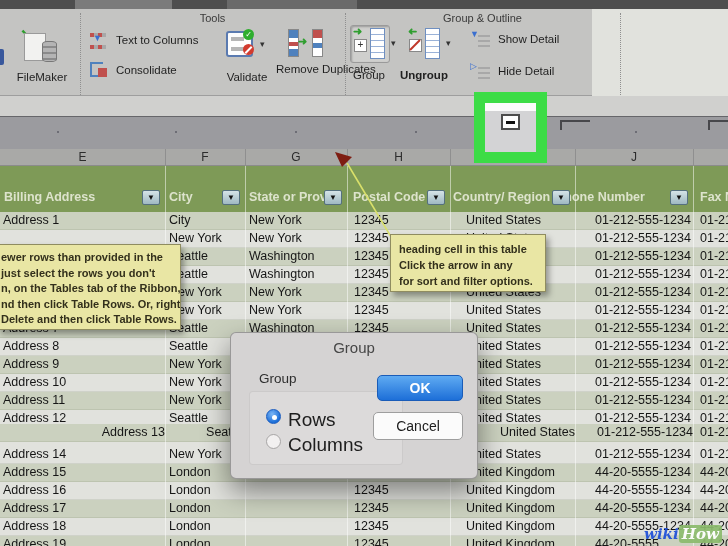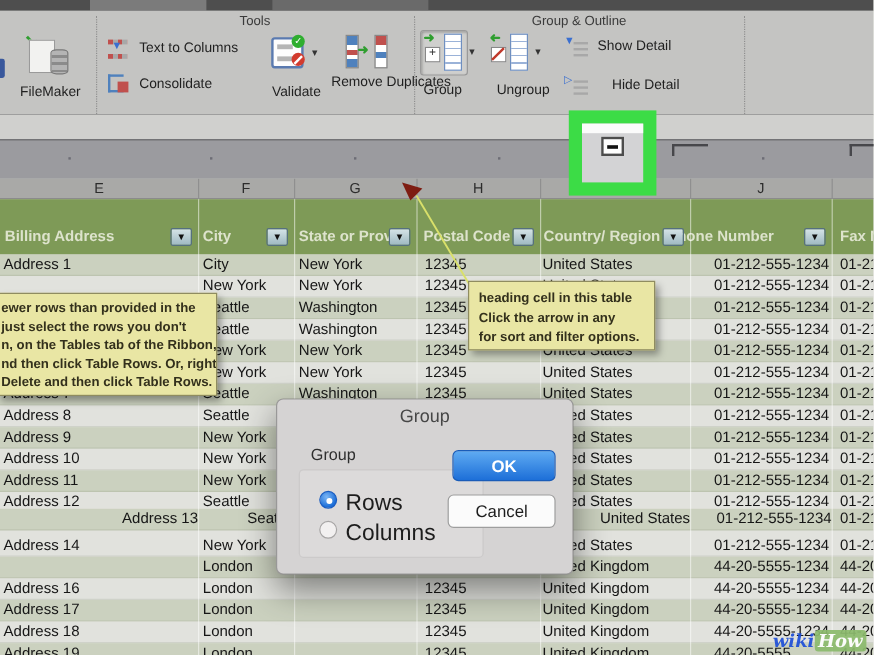--- a/index.html
+++ b/index.html
@@ -3,21 +3,21 @@
 <meta charset="utf-8">
 <style>
   html,body{margin:0;padding:0;}
   #screen{position:relative;width:728px;height:546px;overflow:hidden;
           font-family:"Liberation Sans",sans-serif;background:#e1e2dd;
           -webkit-font-smoothing:antialiased;}
   
   .top-band{position:absolute;left:0;top:0;width:728px;height:9px;background:#4e4e4e;}
   .top-band .seg1{position:absolute;left:75px;top:0;width:97px;height:9px;background:#7b7b7b;}
   .top-band .seg2{position:absolute;left:227px;top:0;width:130px;height:9px;background:#6a6a6a;}
-  .ribbon{position:absolute;left:0;top:9px;width:728px;height:87px;background:#c4c4c2;border-bottom:1px solid #9e9e9e;box-sizing:border-box;}
+  .ribbon{position:absolute;left:0;top:9px;width:592px;height:87px;background:#c4c4c2;border-bottom:1px solid #9e9e9e;box-sizing:border-box;}
   .rib-sep{position:absolute;top:4px;height:82px;width:0;border-left:1px dotted #8f8f8f;}
   .sec-title{position:absolute;top:3px;font-size:11px;color:#3a3a3a;text-align:center;}
   .rib-label{position:absolute;font-size:11.5px;color:#1f1f1f;white-space:nowrap;}
   .caret{position:absolute;font-size:9px;color:#333;}
   
   .page-ico{position:absolute;background:#f2f2f0;border:1px solid #9a9a9a;}
   .db-ico{position:absolute;width:13px;height:19px;border-radius:5px/3px;
           background:repeating-linear-gradient(#b4b4b4 0 4px,#8b8b8b 4px 6px);border:1px solid #777;}
   .garrow{position:absolute;color:#2f9e2f;font-weight:bold;}
   .bar-ico{position:absolute;background:#a8a8a8;}
@@ -45,21 +45,21 @@
   .tbody{position:absolute;left:0;top:212px;width:728px;height:372px;overflow:hidden;}
   .trow{position:absolute;left:0;width:728px;height:18px;box-sizing:border-box;border-bottom:1px solid rgba(128,138,112,0.18);}
   .trow.band{background:#cbd1bf;}
   .trow.plain{background:#e1e2dd;}
   .tcell{position:absolute;top:0;height:18px;line-height:17px;font-size:12.5px;color:#161616;
          white-space:nowrap;overflow:hidden;box-sizing:border-box;}
   .c0{left:0;width:165px;padding-left:3px;}
   .c1{left:165px;width:80px;padding-left:4px;}
   .c2{left:245px;width:102px;padding-left:4px;}
   .c3{left:347px;width:103px;padding-left:7px;}
-  .c4{left:450px;width:125px;padding-left:2px;}
+  .c4{left:450px;width:125px;padding-left:16px;}
   .c5{left:575px;width:118px;padding-left:20px;}
   .c6{left:693px;width:35px;padding-left:7px;}
   .vline{position:absolute;top:166px;width:1px;height:380px;background:rgba(255,255,255,0.5);z-index:2;}
   
   .callout-svg{position:absolute;left:333px;top:149px;z-index:5;}
   .tooltip{position:absolute;background:#e9e6a4;border:1px solid #8f8c60;
            box-shadow:3px 4px 6px rgba(0,0,0,0.35);z-index:6;box-sizing:border-box;
            font-size:11px;font-weight:bold;color:#33301c;line-height:15.5px;overflow:hidden;}
   .tooltip div{white-space:nowrap;}
   
@@ -163,37 +163,37 @@
       <div class="rib-label" style="left:-4px;top:44px;width:46px;text-align:center;">Group</div>
     </div>
 
     <div style="position:absolute;left:406px;top:16px;width:56px;height:64px;">
       <span class="garrow" style="left:2px;top:0px;font-size:11px;display:inline-block;transform:scaleX(-1);position:absolute;">➜</span>
       <div class="plusbox" style="left:3px;top:14px;">
           <div style="position:absolute;left:-2px;top:4px;width:14px;height:2px;background:#c0392b;transform:rotate(-45deg);"></div>
         </div>
       <div class="cellcol" style="left:19px;top:3px;height:29px;"></div>
       <span class="caret" style="left:40px;top:13px;">▾</span>
-      <div class="rib-label" style="left:-6px;top:44px;width:58px;text-align:right;">Ungroup</div>
+      <div class="rib-label" style="left:-6px;top:44px;width:58px;text-align:left;font-weight:bold;">Ungroup</div>
     </div>
 
     <div style="position:absolute;left:470px;top:22px;width:120px;height:20px;">
       <span style="position:absolute;left:0;top:-2px;font-size:9px;color:#3a6fd0;">▼</span>
       <div class="bar-ico" style="left:8px;top:4px;width:12px;height:2px;"></div>
       <div class="bar-ico" style="left:8px;top:9px;width:12px;height:2px;"></div>
       <div class="bar-ico" style="left:8px;top:14px;width:12px;height:2px;"></div>
       <div class="rib-label" style="left:28px;top:2px;">Show Detail</div>
     </div>
 
     <div style="position:absolute;left:470px;top:54px;width:120px;height:20px;">
       <span style="position:absolute;left:0;top:-2px;font-size:9px;color:#3a6fd0;">▷</span>
       <div class="bar-ico" style="left:8px;top:4px;width:12px;height:2px;"></div>
       <div class="bar-ico" style="left:8px;top:9px;width:12px;height:2px;"></div>
       <div class="bar-ico" style="left:8px;top:14px;width:12px;height:2px;"></div>
-      <div class="rib-label" style="left:40px;top:2px;text-align:right;">Hide Detail</div>
+      <div class="rib-label" style="left:28px;top:2px;text-align:right;">Hide Detail</div>
     </div>
   </div>
 
   <div class="strip"></div>
 
   <div class="outline-bar">
     <div class="obar-dot" style="left:57px"></div>
     <div class="obar-dot" style="left:175px"></div>
     <div class="obar-dot" style="left:295px"></div>
     <div class="obar-dot" style="left:415px"></div>
@@ -352,20 +352,21 @@
       <div class="trow plain" style="top: 234px;">
       <div class="tcell c0">Address 14</div>
       <div class="tcell c1">New York</div>
       <div class="tcell c2">New York</div>
       <div class="tcell c3">12345</div>
       <div class="tcell c4">United States</div>
       <div class="tcell c5">01-212-555-1234</div>
       <div class="tcell c6">01-21</div>
     </div>
       <div class="trow band" style="top: 252px;">
+      <div class="tcell c0">Address 15</div>
       <div class="tcell c1">London</div>
       <div class="tcell c2"></div>
       <div class="tcell c3">12345</div>
       <div class="tcell c4">United Kingdom</div>
       <div class="tcell c5">44-20-5555-1234</div>
       <div class="tcell c6">44-20</div>
     </div>
       <div class="trow plain" style="top: 270px;">
       <div class="tcell c0">Address 16</div>
       <div class="tcell c1">London</div>

